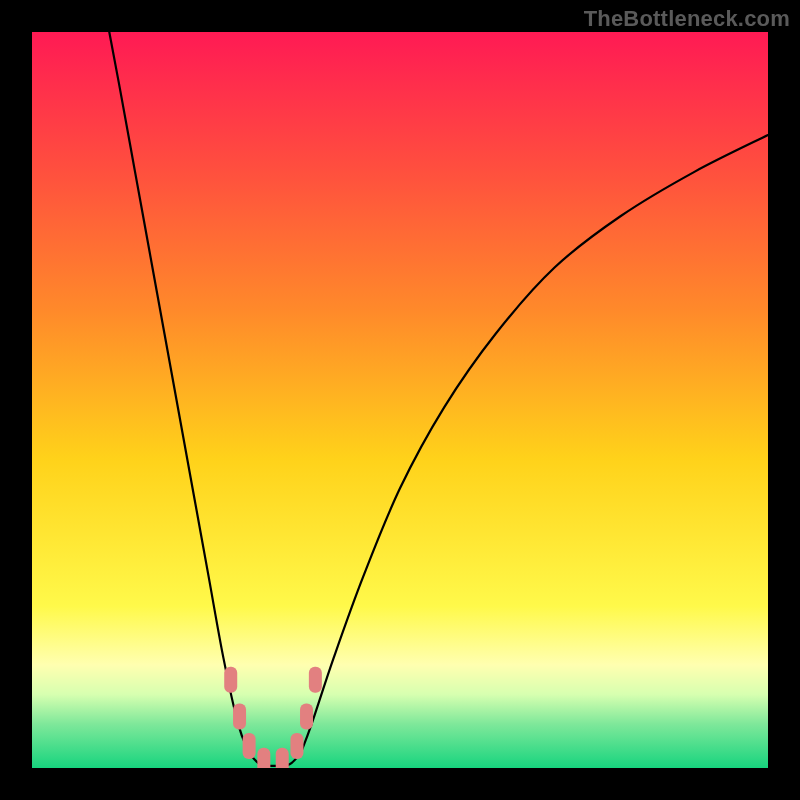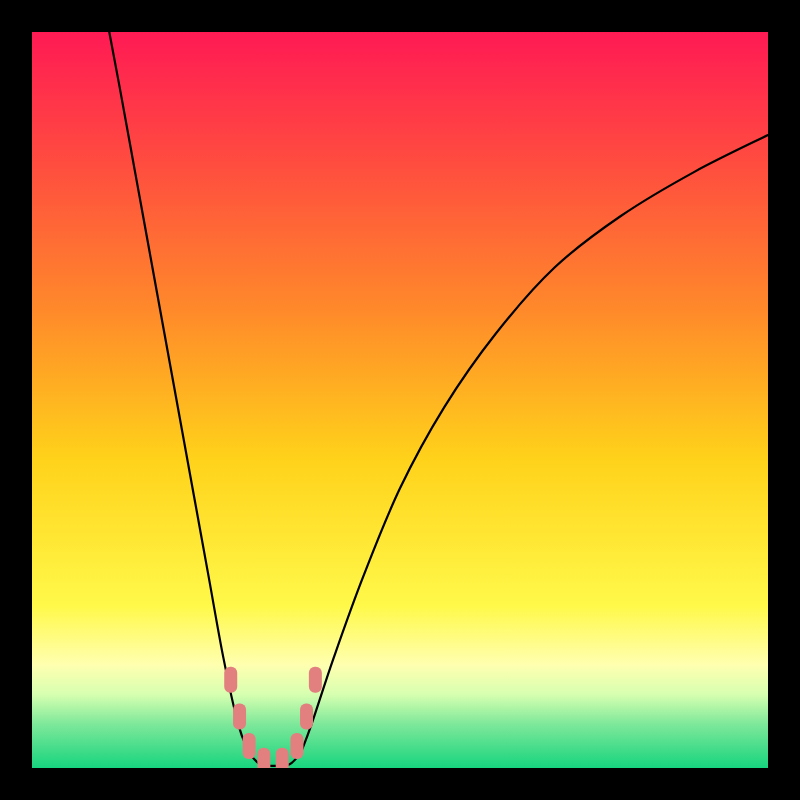--- a/index.html
+++ b/index.html
@@ -62,13 +62,14 @@
         <rect x="201.05" y="671.48" width="13" height="26" rx="6" ry="6" fill="#e28080"></rect>
         <rect x="210.62" y="700.92" width="13" height="26" rx="6" ry="6" fill="#e28080"></rect>
         <rect x="225.34" y="715.64" width="13" height="26" rx="6" ry="6" fill="#e28080"></rect>
         <rect x="243.74" y="715.64" width="13" height="26" rx="6" ry="6" fill="#e28080"></rect>
         <rect x="258.46" y="700.92" width="13" height="26" rx="6" ry="6" fill="#e28080"></rect>
         <rect x="268.03" y="671.48" width="13" height="26" rx="6" ry="6" fill="#e28080"></rect>
         <rect x="276.86" y="634.68" width="13" height="26" rx="6" ry="6" fill="#e28080"></rect>
       </svg>
   </div>
 
+  <div class="watermark">TheBottleneck.com</div>
 </div>
 
 </body></html>

